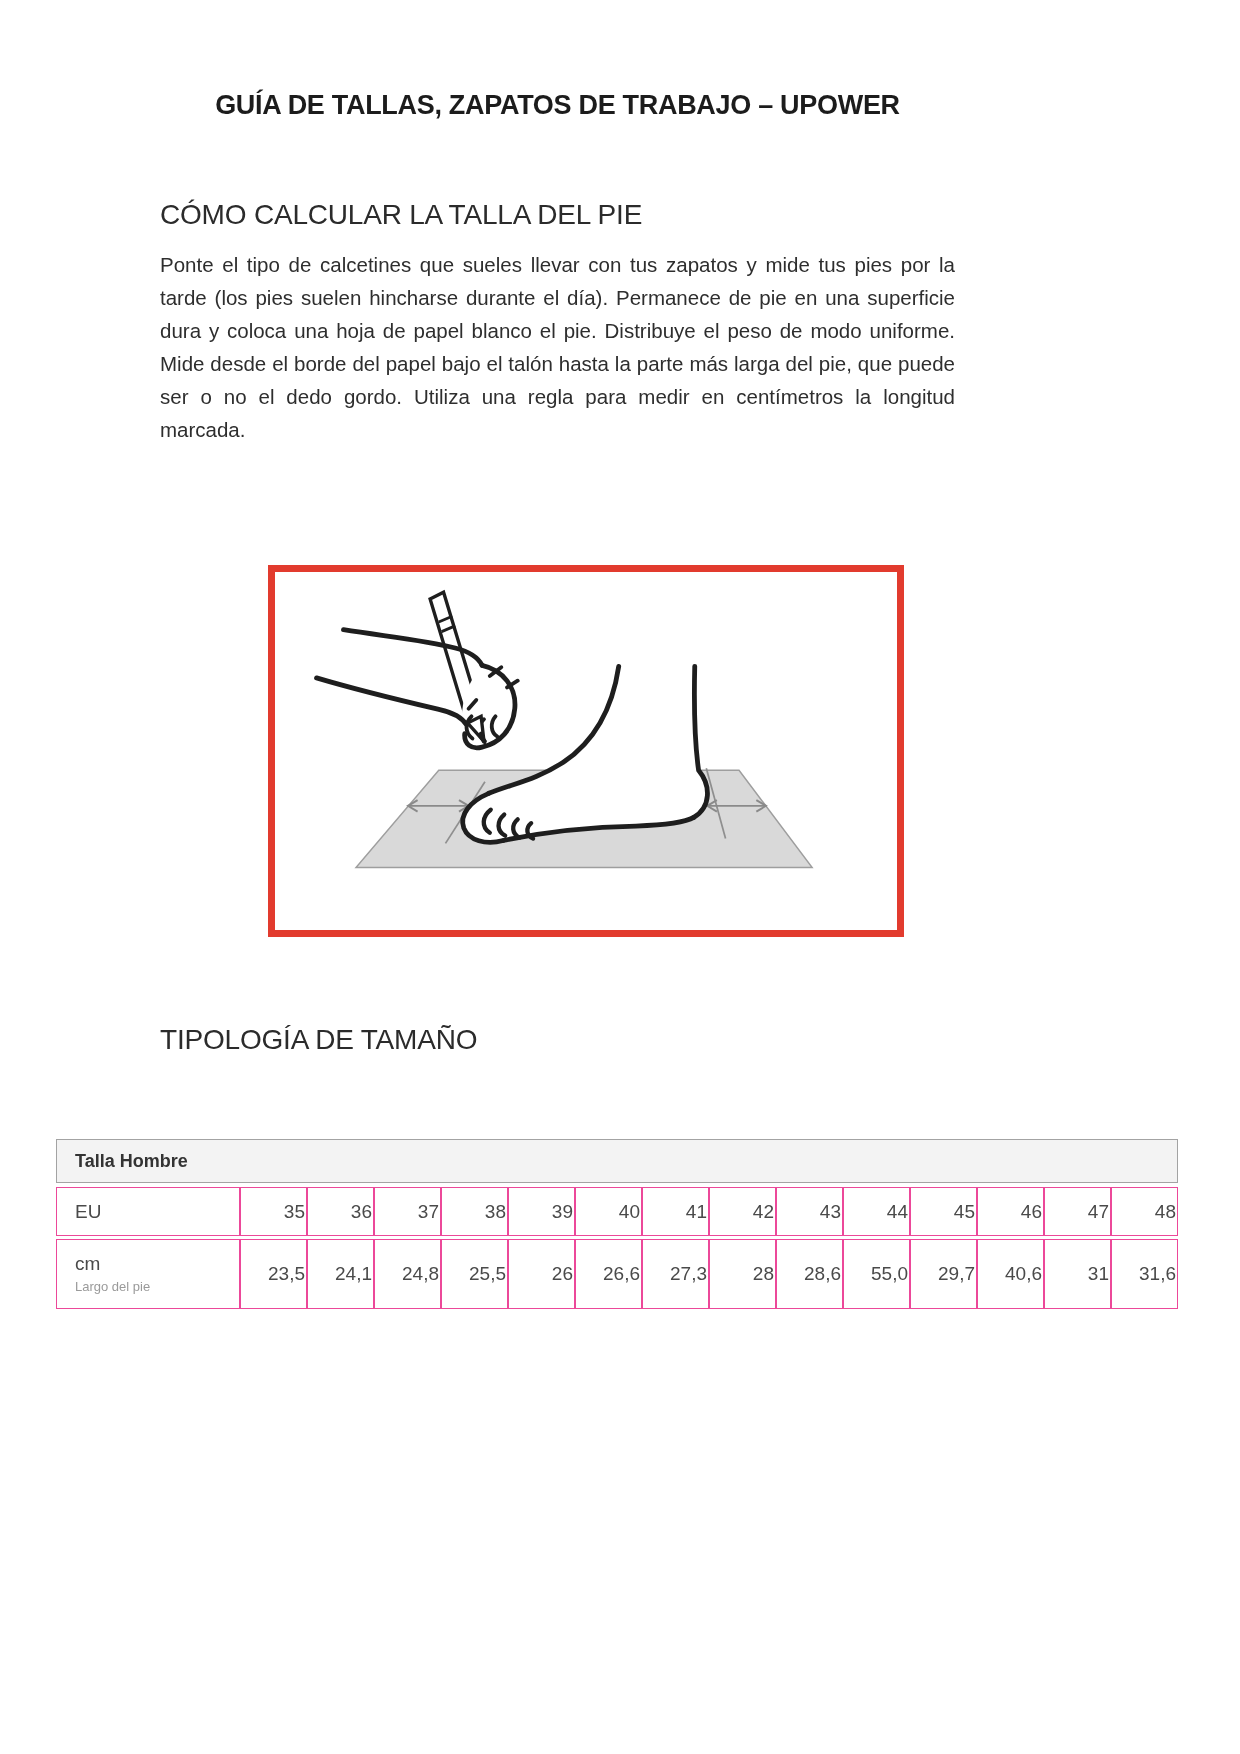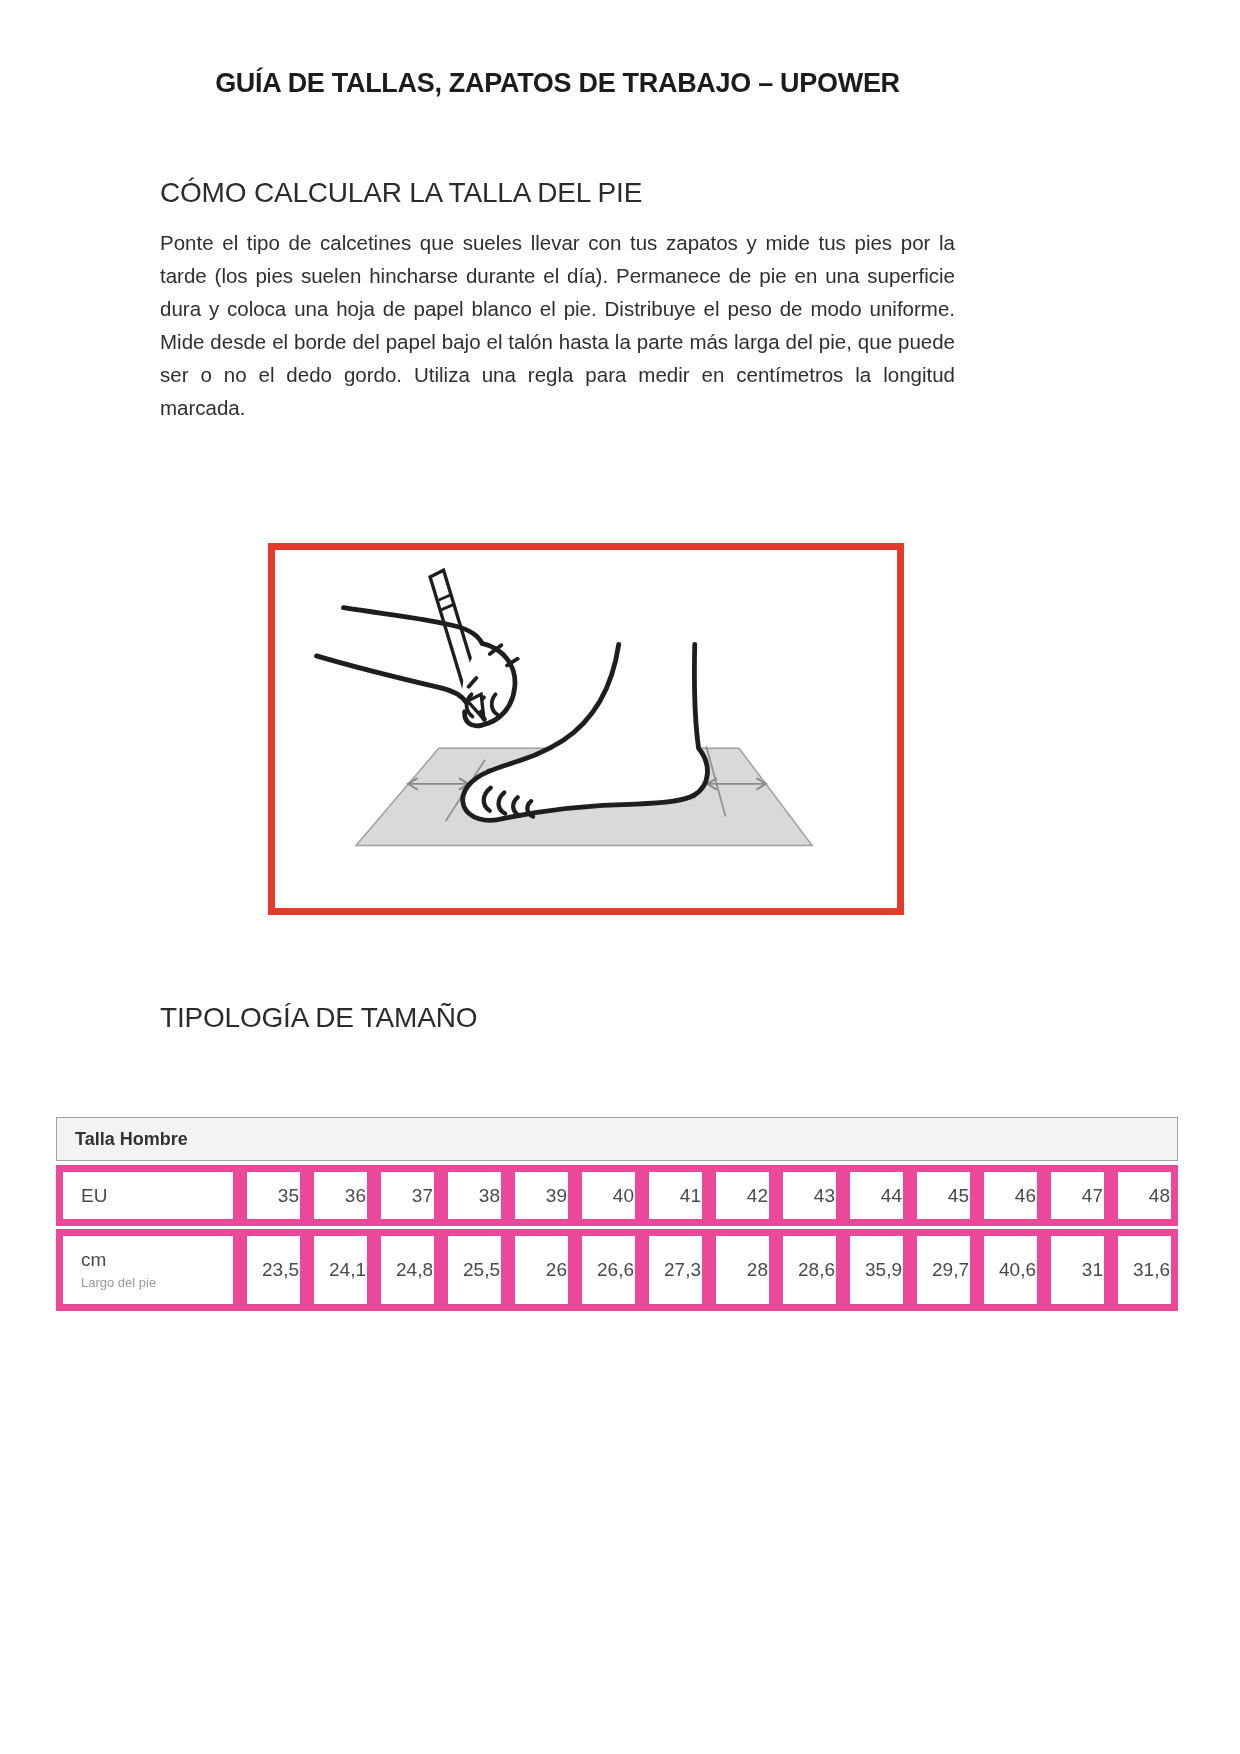--- a/index.html
+++ b/index.html
@@ -9,21 +9,21 @@
     height:1754px;
     background:#ffffff;
     font-family:"Liberation Sans", sans-serif;
     color:#2e2e2e;
     overflow:hidden;
   }
   .content { width:795px; margin-left:160px; }
 
   .doc-title {
     margin:0;
-    padding-top:66px;
+    padding-top:88px;
     font-size:27px;
     line-height:34px;
     font-weight:bold;
     letter-spacing:-0.3px;
     text-align:center;
     color:#1c1c1c;
   }
   .section-heading {
     margin:0;
     font-size:28px;
@@ -71,21 +71,21 @@
     color:#333333;
     margin-bottom:1px;
   }
   table.size-table {
     width:100%;
     border-collapse:separate;
     border-spacing:0 3px;
     table-layout:fixed;
   }
   table.size-table td {
-    border:7px solid #ec4899;
+    border:1px solid #ec4899;
     background:#ffffff;
     color:#4a4a4a;
   }
   td.label-cell {
     background:#f6f6f6;
     padding-left:18px;
     color:#3d3d3d;
   }
   td.val-cell { text-align:right; }
   tr.r0 td, tr.r1 td { height:45px; }
@@ -217,21 +217,21 @@
             </td>
             <td class="val-cell">23,5</td>
             <td class="val-cell">24,1</td>
             <td class="val-cell">24,8</td>
             <td class="val-cell">25,5</td>
             <td class="val-cell">26</td>
             <td class="val-cell">26,6</td>
             <td class="val-cell">27,3</td>
             <td class="val-cell">28</td>
             <td class="val-cell">28,6</td>
-            <td class="val-cell">35,9</td>
+            <td class="val-cell">55,0</td>
             <td class="val-cell">29,7</td>
             <td class="val-cell">40,6</td>
             <td class="val-cell">31</td>
             <td class="val-cell">31,6</td>
           </tr>
         </tbody>
     </table>
   </div>
 </div>
 

